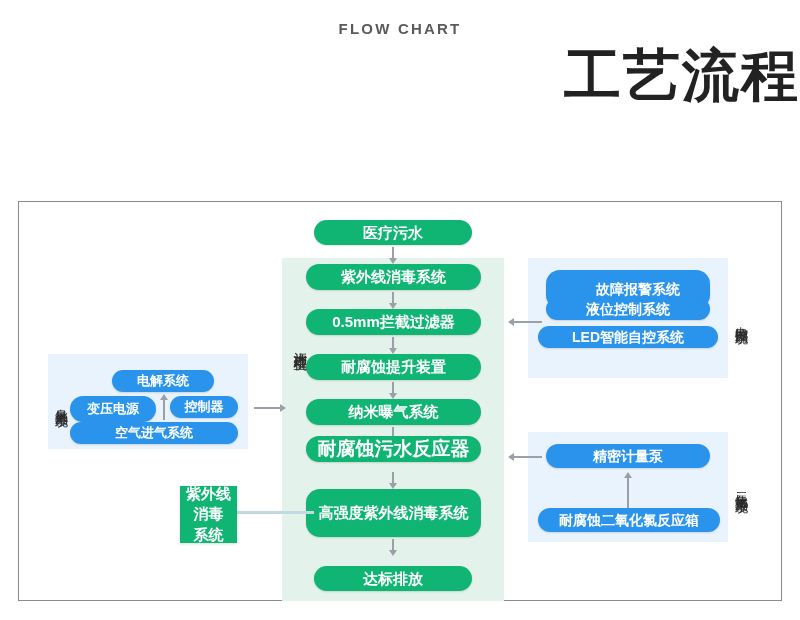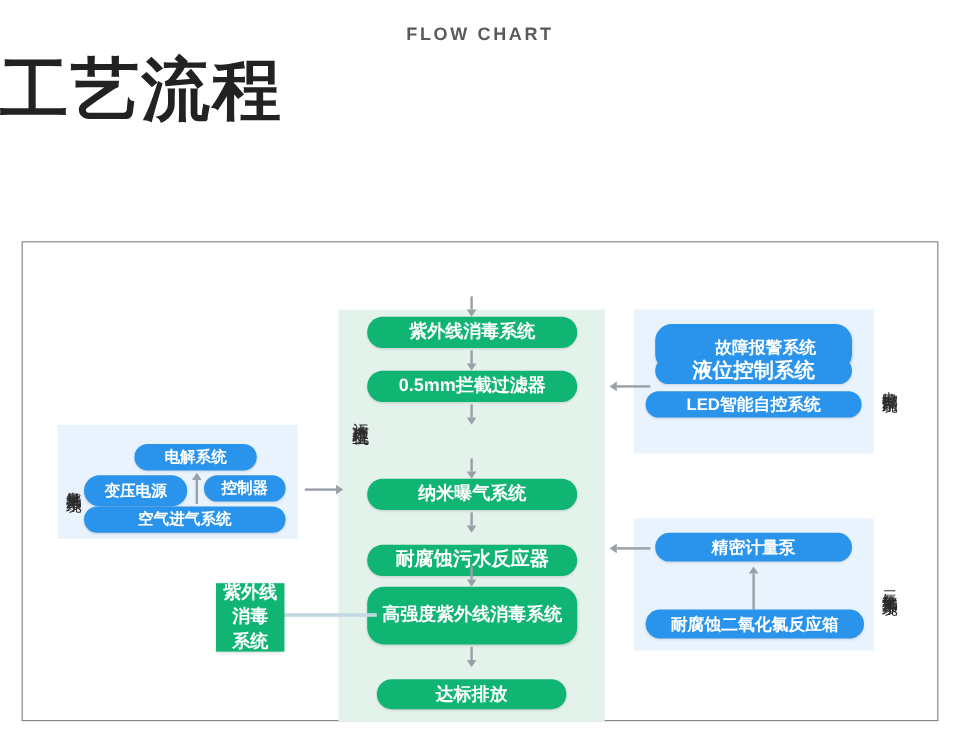--- a/index.html
+++ b/index.html
@@ -13,21 +13,21 @@
 
   
   .kicker {
     position: absolute; left: 0; top: 20px; width: 800px;
     text-align: center;
     font-size: 15px; font-weight: 700; letter-spacing: 2.2px;
     color: #5a5a5a;
   }
   .main-title {
     position: absolute; left: 0; top: 44px; width: 800px;
-    text-align: left;
+    text-align: right;
     font-size: 57px; font-weight: 700; letter-spacing: 2px;
     color: #222222; line-height: 1.12;
   }
 
   
   .badge-row {
     position: absolute; left: 0; top: 128px; width: 800px; height: 52px;
     display: flex; align-items: center; justify-content: center;
     gap: 0px;
   }
@@ -140,49 +140,51 @@
 
   <div class="kicker">FLOW CHART</div>
   <div class="main-title">工艺流程</div>
 
 
   <div class="frame" style="border-color: rgb(136, 138, 140);"></div>
 
   <div class="panel main" style="left: 282px; top: 258px; width: 222px; height: 343px; background: rgb(228, 242, 236);"></div>
   <div class="vlabel" style="left:288px; top:284px; width:20px; height:120px;">污水处理主机</div>
 
+  <div class="pill green" style="left: 314px; top: 220px; width: 158px; height: 25px; font-size: 15px; background: rgb(16, 180, 115);">医疗污水</div>
   <div class="arrow-down" style="left:386px; top:247px; height:17px;">
       <div class="shaft"></div>
       <div class="head"></div>
     </div>
 
   <div class="pill green" style="left: 306px; top: 264px; width: 175px; height: 26px; font-size: 15px; background: rgb(16, 180, 115);">紫外线消毒系统</div>
   <div class="arrow-down" style="left:386px; top:292px; height:17px;">
       <div class="shaft"></div>
       <div class="head"></div>
     </div>
 
   <div class="pill green" style="left: 306px; top: 309px; width: 175px; height: 26px; font-size: 15px; background: rgb(16, 180, 115);">0.5mm拦截过滤器</div>
   <div class="arrow-down" style="left:386px; top:337px; height:17px;">
       <div class="shaft"></div>
       <div class="head"></div>
     </div>
 
+  <div class="pill green" style="left: 306px; top: 354px; width: 175px; height: 26px; font-size: 15px; background: rgb(16, 180, 115);">耐腐蚀提升装置</div>
   <div class="arrow-down" style="left:386px; top:382px; height:17px;">
       <div class="shaft"></div>
       <div class="head"></div>
     </div>
 
   <div class="pill green" style="left: 306px; top: 399px; width: 175px; height: 26px; font-size: 15px; background: rgb(16, 180, 115);">纳米曝气系统</div>
   <div class="arrow-down" style="left:386px; top:427px; height:17px;">
       <div class="shaft"></div>
       <div class="head"></div>
     </div>
 
-  <div class="pill green" style="left: 306px; top: 454px; width: 175px; height: 26px; font-size: 16px; background: rgb(16, 180, 115);">耐腐蚀污水反应器</div>
+  <div class="pill green" style="left: 306px; top: 436px; width: 175px; height: 26px; font-size: 19px; background: rgb(16, 180, 115);">耐腐蚀污水反应器</div>
   <div class="arrow-down" style="left:386px; top:472px; height:17px;">
       <div class="shaft"></div>
       <div class="head"></div>
     </div>
 
   <div class="pill green" style="left: 306px; top: 489px; width: 175px; height: 48px; font-size: 15px; flex-direction: row; background: rgb(16, 180, 115);">
     <span>高强度</span>
     <span>紫外线消毒系统</span>
   </div>
   <div class="arrow-down" style="left:386px; top:539px; height:17px;">
@@ -206,21 +208,21 @@
 
   <div class="arrow-right" style="left:254px; top:402px; width:32px;">
       <div class="shaft"></div>
       <div class="head"></div>
     </div>
 
   <div class="panel light-blue" style="left: 528px; top: 258px; width: 200px; height: 120px; background: rgb(233, 243, 253);"></div>
   <div class="vlabel" style="left:730px; top:264px; width:18px; height:110px; font-size:13px;">电控控制系统</div>
 
   <div class="pill blue" style="left: 546px; top: 270px; width: 164px; height: 39px; font-size: 14px; background: rgb(42, 148, 236); padding-left: 20px;">故障报警系统</div>
-  <div class="pill blue" style="left: 546px; top: 298px; width: 164px; height: 22px; font-size: 17px; background: rgb(42, 148, 236);">液位控制系统</div>
+  <div class="pill blue" style="left: 546px; top: 298px; width: 164px; height: 22px; font-size: 14px; background: rgb(42, 148, 236);">液位控制系统</div>
   <div class="pill blue" style="left: 538px; top: 326px; width: 180px; height: 22px; font-size: 14px; background: rgb(42, 148, 236);">LED智能自控系统</div>
 
   <div class="arrow-left" style="left:508px; top:316px; width:34px;">
       <div class="head"></div>
       <div class="shaft"></div>
     </div>
 
   <div class="panel light-blue" style="left: 528px; top: 432px; width: 200px; height: 110px; background: rgb(233, 243, 253);"></div>
   <div class="vlabel" style="left:730px; top:434px; width:18px; height:106px; font-size:13px;">二氧化氯消毒系统</div>
 

